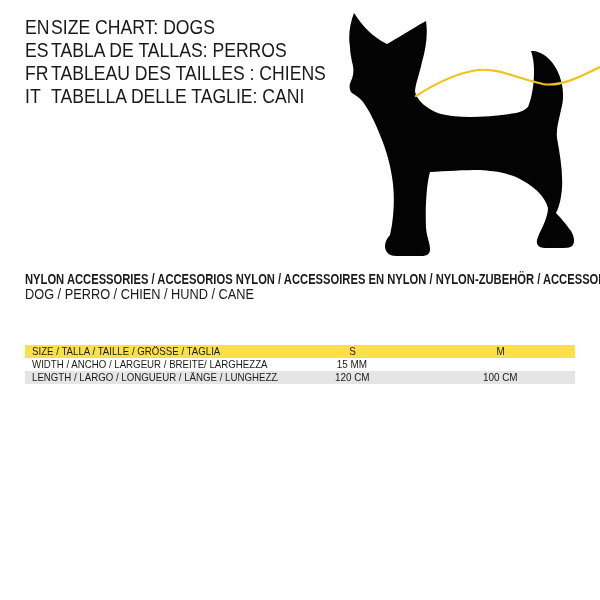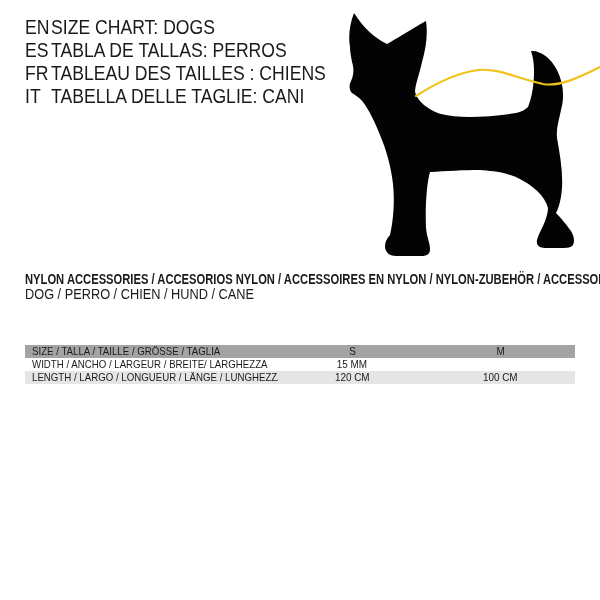--- a/index.html
+++ b/index.html
@@ -97,21 +97,21 @@
 
   <div class="dogline">
     <span class="cond">DOG / PERRO / CHIEN / HUND / CANE</span>
   </div>
 
   <div class="nylonline">
     <span class="condx">NYLON ACCESSORIES / ACCESORIOS NYLON / ACCESSOIRES EN NYLON / NYLON-ZUBEHÖR / ACCESSORI IN NYLON</span>
   </div>
 
   <div class="sizetable">
-    <div class="trow alt" style="background-color: #a3a3a3;">
+    <div class="trow alt" style="background-color: #fde047;">
       <div class="tlabel"><span class="cond">SIZE / TALLA / TAILLE / GRÖSSE / TAGLIA</span></div>
       <div class="tval"><span class="cond-c">S</span></div>
       <div class="tval"><span class="cond-c">M</span></div>
     </div>
     <div class="trow">
       <div class="tlabel"><span class="cond">WIDTH / ANCHO / LARGEUR / BREITE/ LARGHEZZA</span></div>
       <div class="tval"><span class="cond-c">15 MM</span></div>
     </div>
     <div class="trow alt" style="background-color: rgb(229, 229, 229);">
       <div class="tlabel"><span class="cond">LENGTH / LARGO / LONGUEUR / LÄNGE / LUNGHEZZA</span></div>

